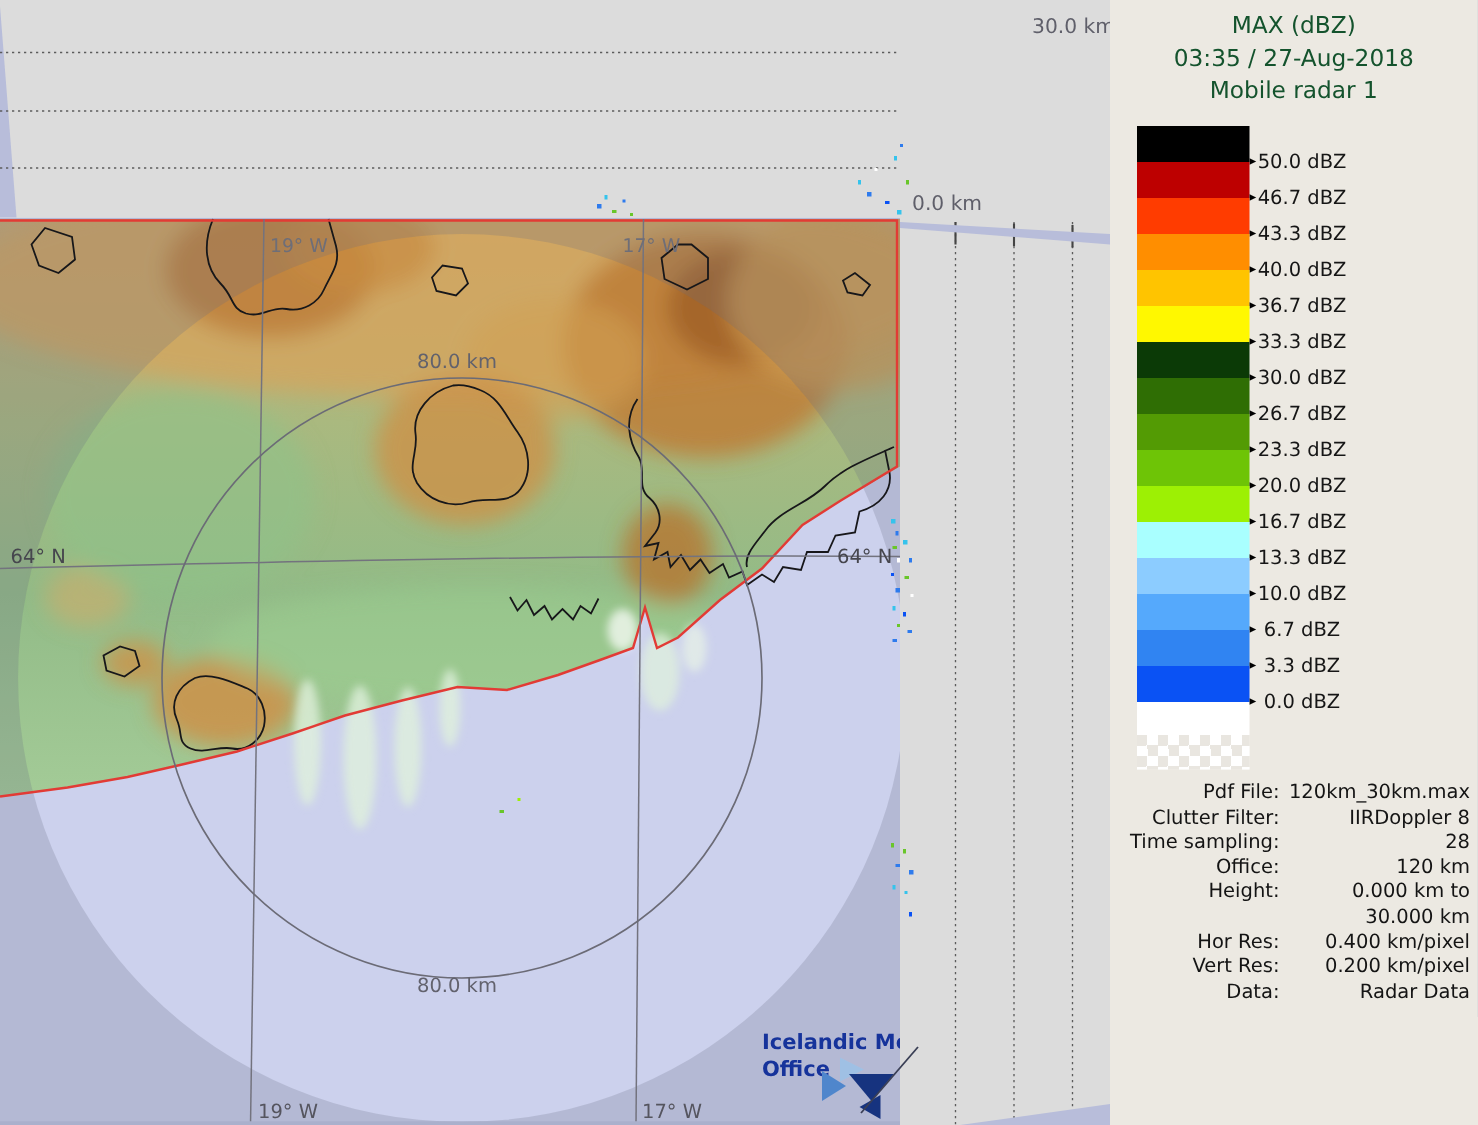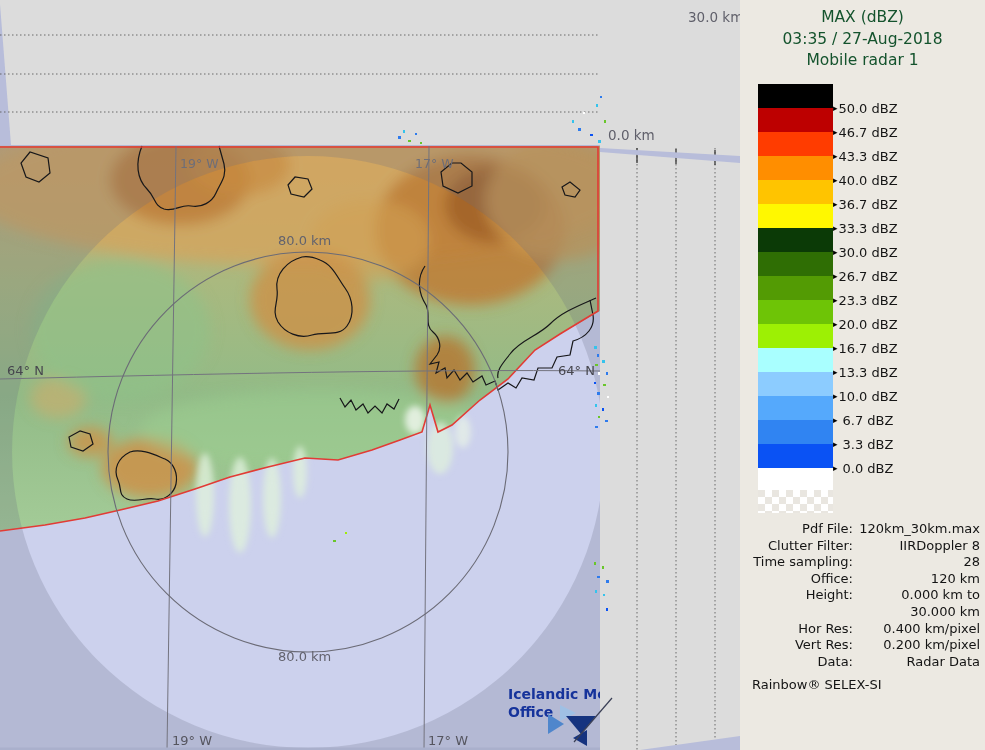--- a/index.html
+++ b/index.html
@@ -332,15 +332,14 @@
       <div class="info-row">
         <span>Vert Res:</span>
         <span>0.200 km/pixel</span>
       </div>
 
       <div class="info-row">
         <span>Data:</span>
         <span>Radar Data</span>
       </div>
 
-    <div class="footer">Rainbow® SELEX-SI</div>
   </div>
 </div>
 
 </body></html>

